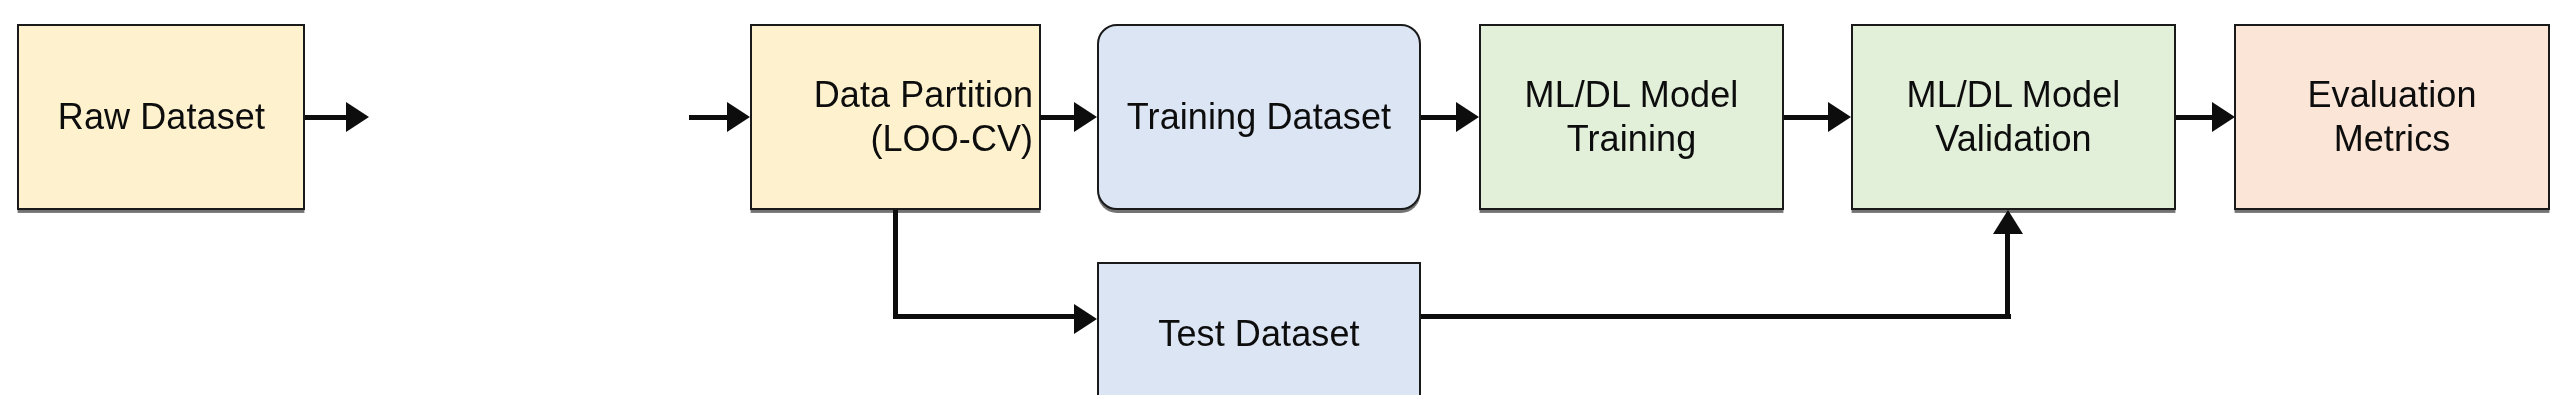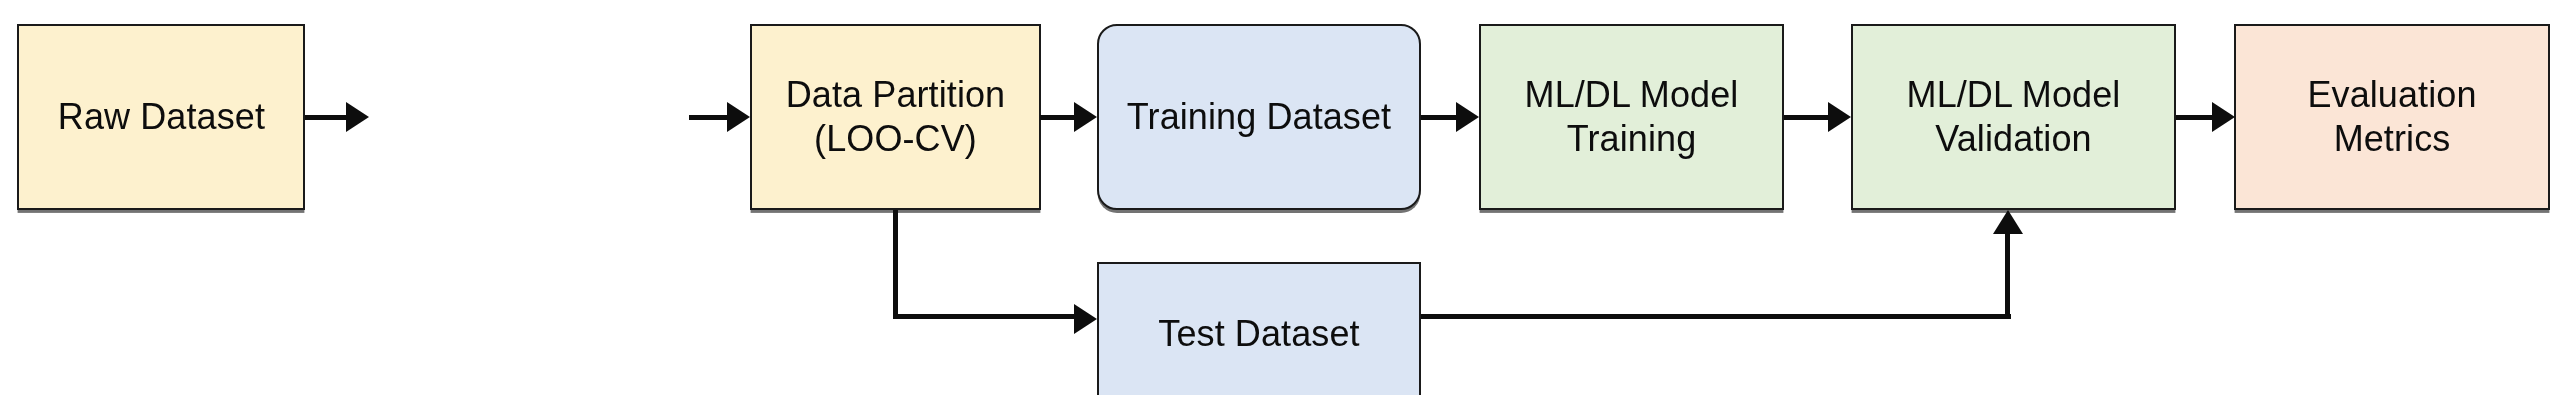--- a/index.html
+++ b/index.html
@@ -69,21 +69,21 @@
 </head>
 <body>
 
 <div id="canvas">
 
   <div class="node" style="left:17.4px; top:24.4px; width:288px; height:186px; background:#FDF1CE;">
     <span class="node-label">Raw Dataset</span>
   </div>
 
 
-  <div class="node" style="left:750px; top:24.4px; width:291px; height:186px; background:#FDF1CE;">
+  <div class="node" style="left:750px; top:24.4px; width:291px; height:186px; background:#FDF1CE;text-align:right;">
     <span class="node-label">Data Partition
 (LOO-CV)</span>
   </div>
 
   <div class="node" style="left:1097px; top:24.4px; width:324px; height:186px; background:#DBE5F4;border-radius:20px;">
     <span class="node-label">Training Dataset</span>
   </div>
 
   <div class="node" style="left:1479px; top:24.4px; width:305px; height:186px; background:#E2EFD9;">
     <span class="node-label">ML/DL Model

